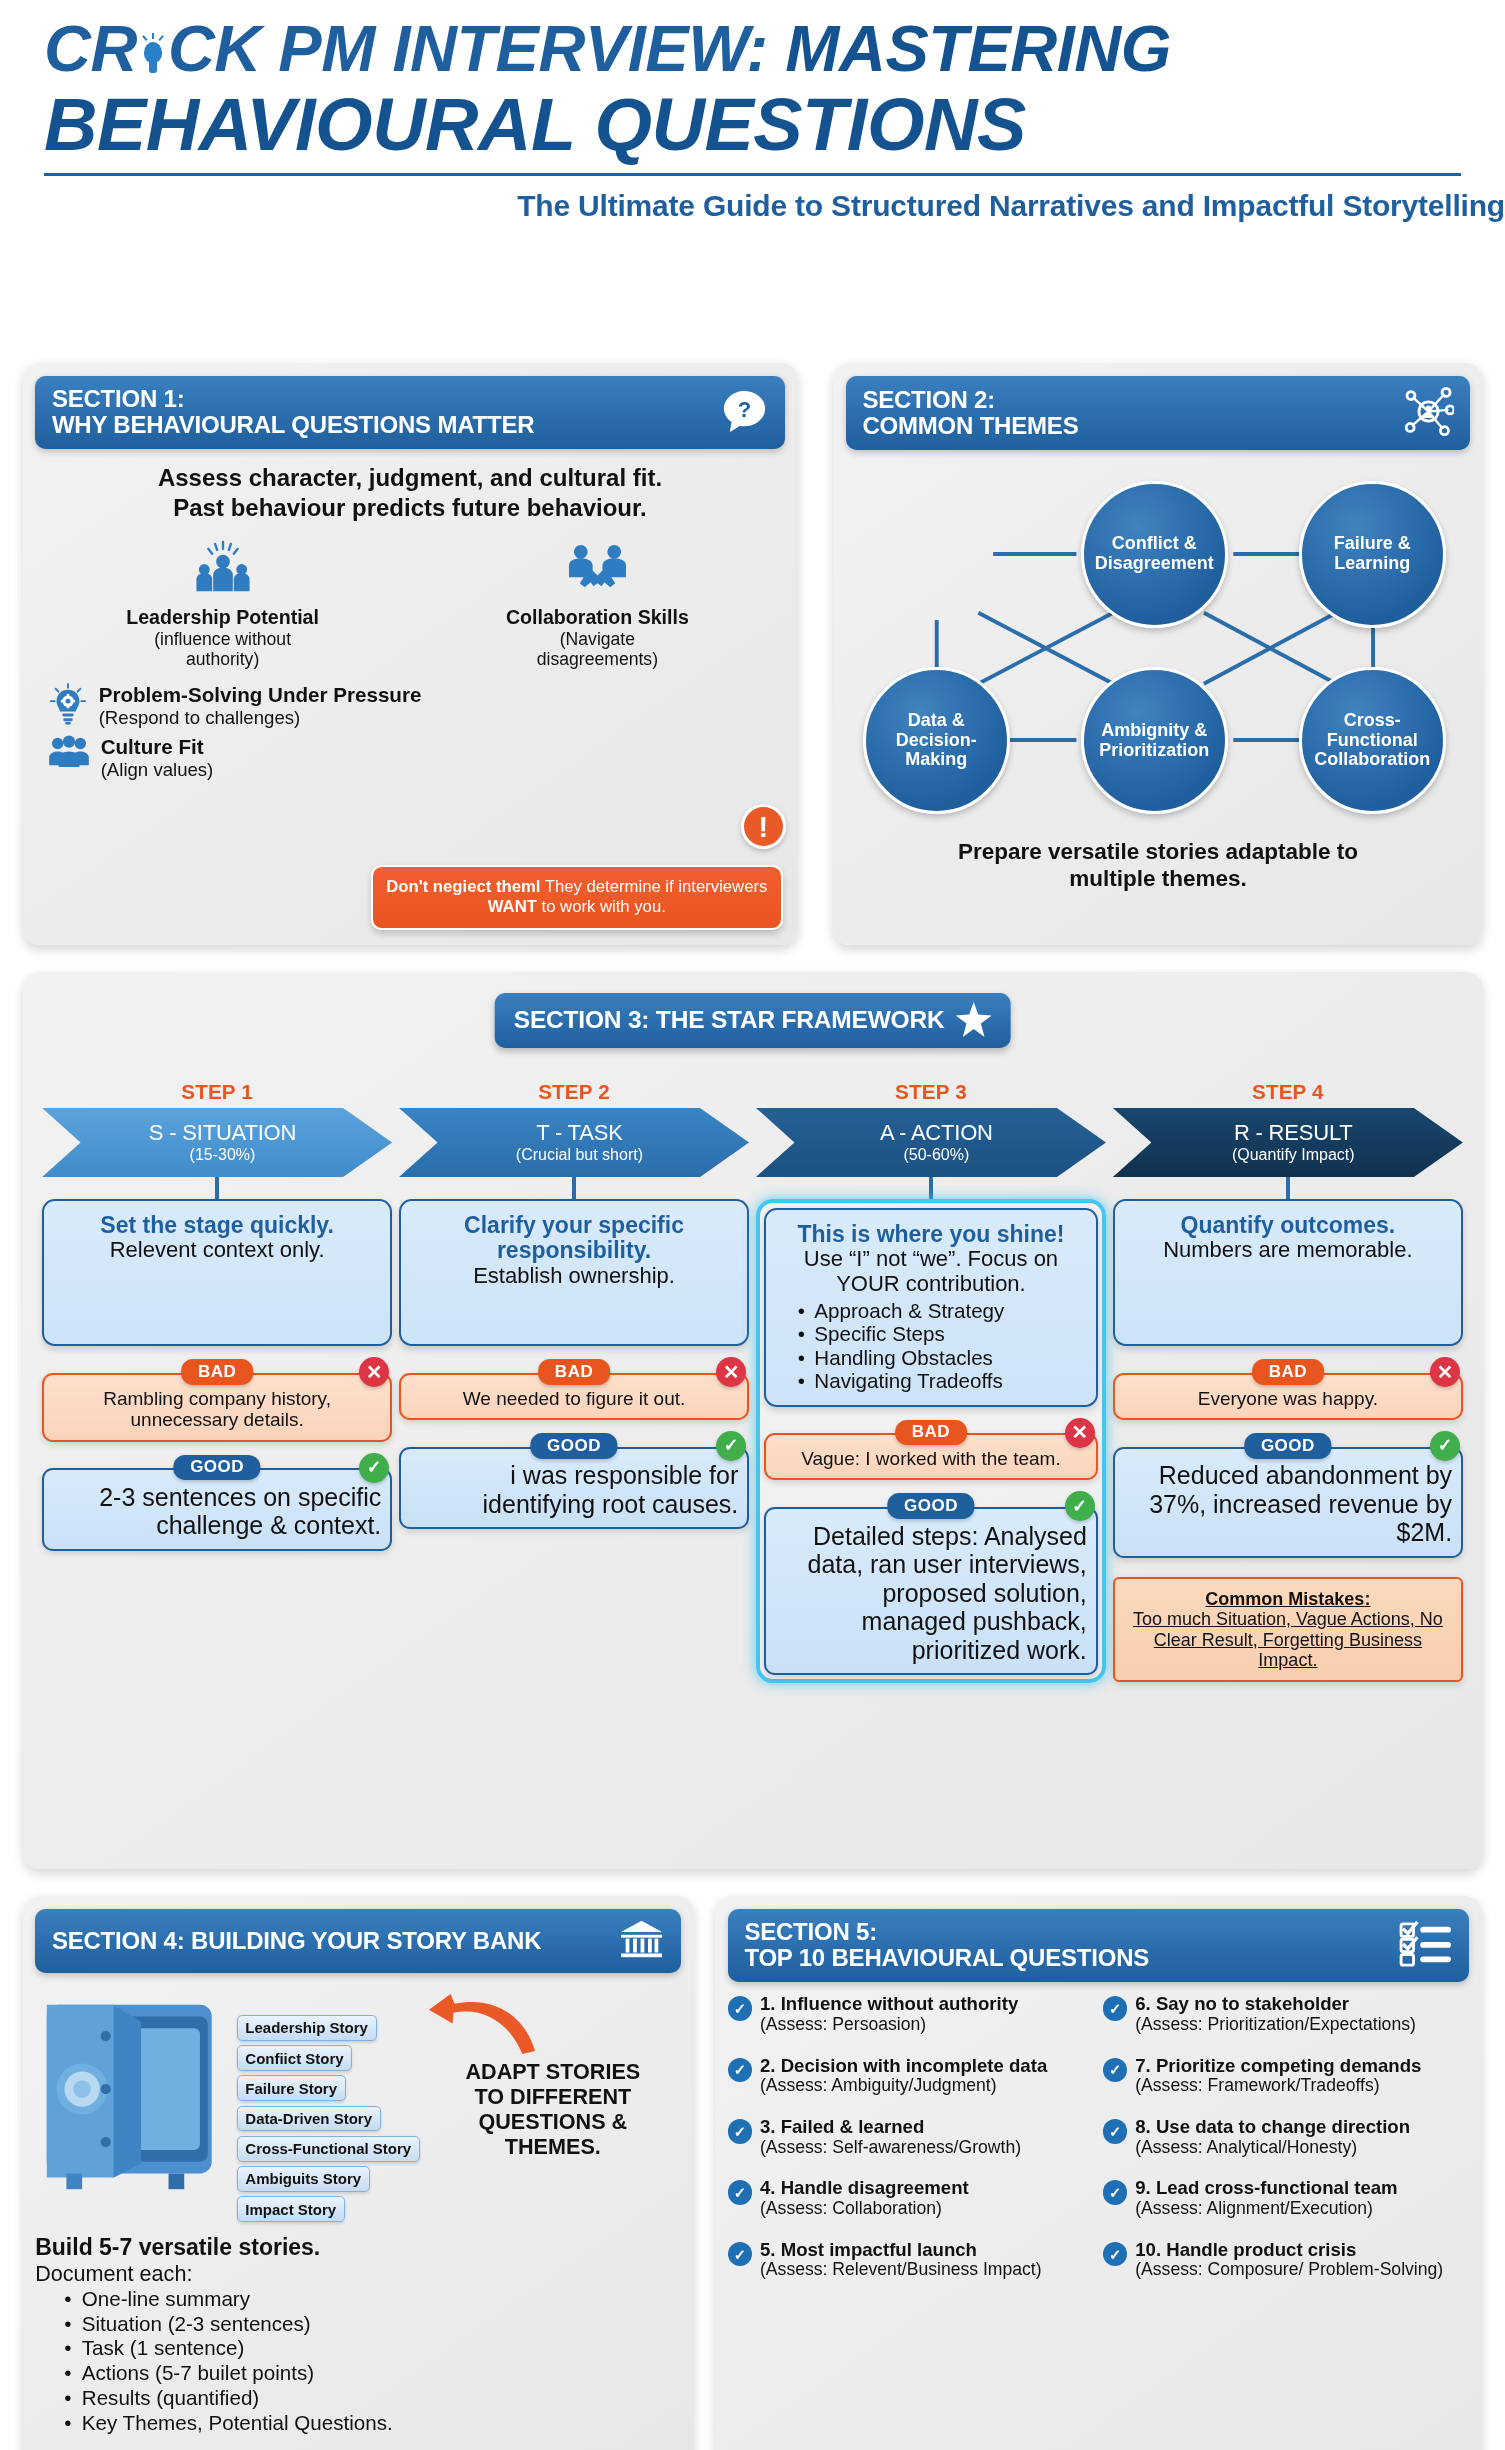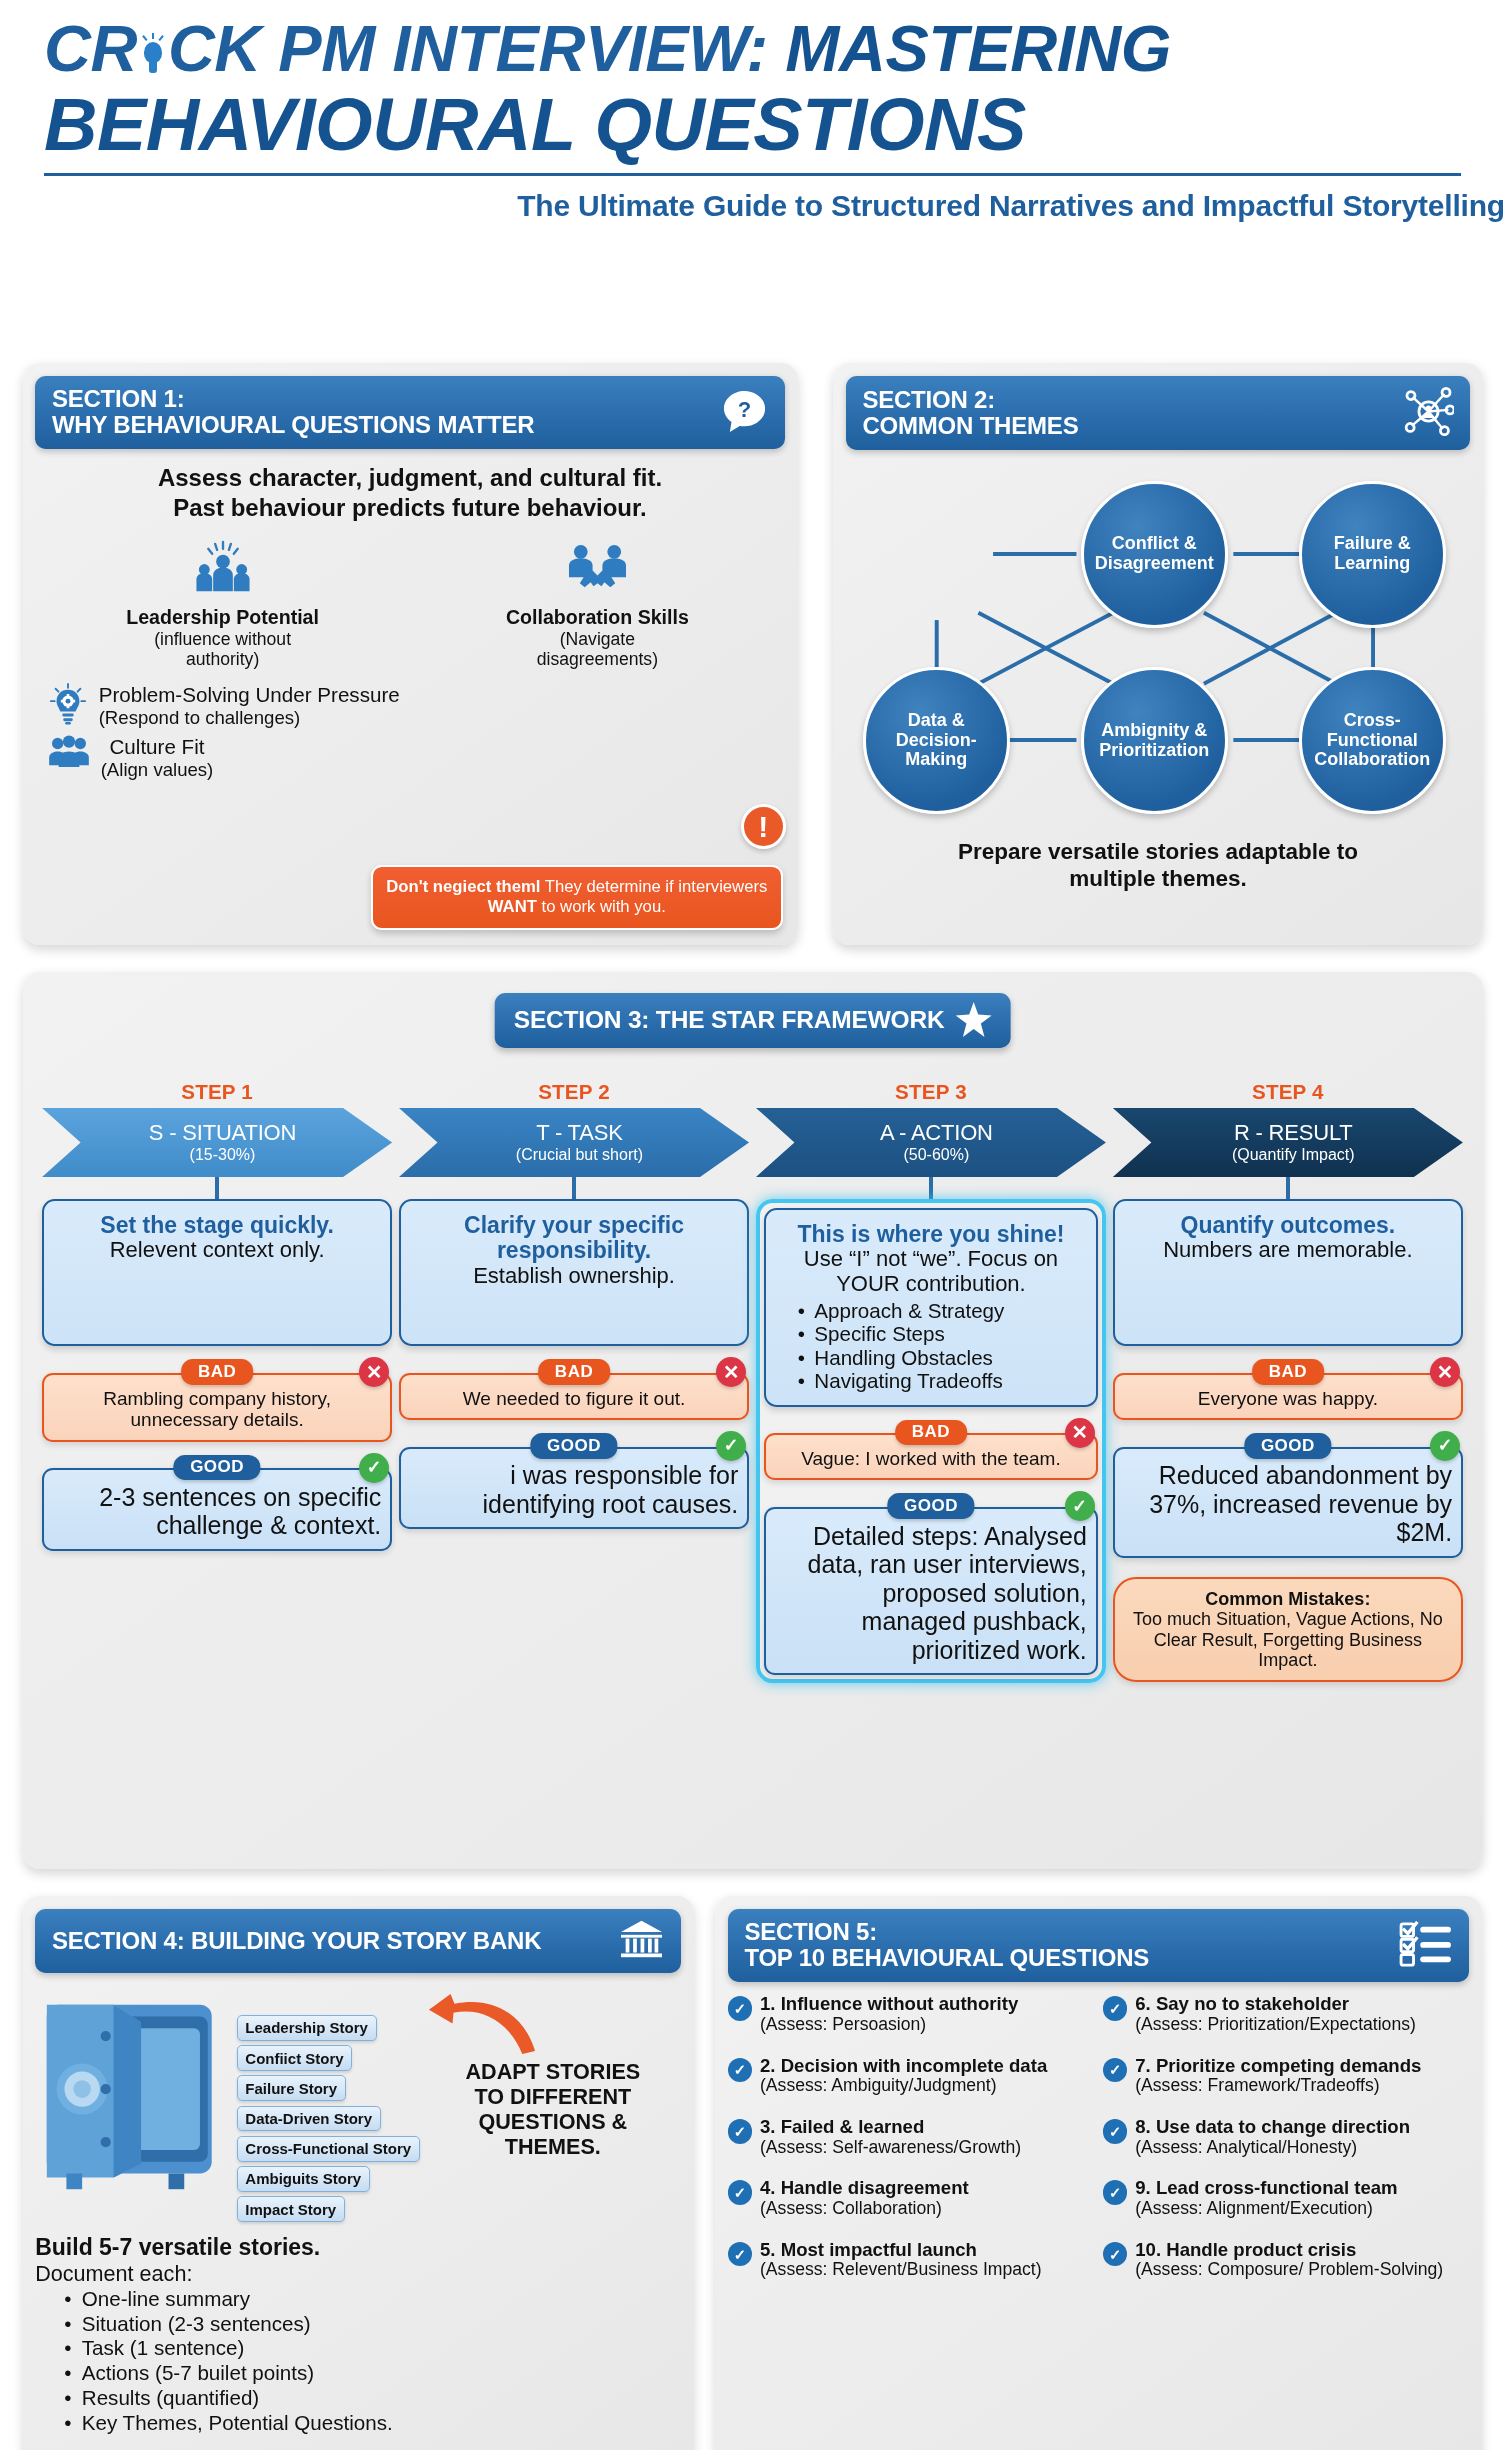--- a/index.html
+++ b/index.html
@@ -77,21 +77,21 @@
     text-align: center; font-weight: bold; font-size: 24px; line-height: 1.24;
     color: #111; margin-top: 14.7px;
   }
   #sec1-three { display: flex; margin-top: 16.7px; }
   #sec1-three .col { flex: 1; text-align: center; padding: 0 3.9px; }
   #sec1-three .col .name { font-weight: bold; font-size: 19.6px; color: #111; margin-top: 5.9px; }
   #sec1-three .col .sub { font-size: 17.6px; color: #111; line-height: 1.14; }
   .ico-blue { fill: #2f7cc0; }
   #sec1-rows { margin-top: 13.7px; }
   .s1row { display: flex; align-items: flex-start; gap: 10.8px; margin-left: 12.7px; margin-bottom: 5.9px; }
-  .s1row .t .name { font-weight: normal; font-size: 20.6px; color: #111; text-align: center; }
+  .s1row .t .name { font-weight: bold; font-size: 20.6px; color: #111; }
   .s1row .t .sub { font-size: 18.6px; color: #111; }
   #sec1-alert {
     position: absolute; right: 14.7px; bottom: 14.7px; width: 412px;
     background: linear-gradient(180deg,#f15f32,#e8551f);
     border-radius: 10.8px; color: #fff; padding: 10.8px 12.7px;
     font-size: 16.7px; line-height: 1.2; text-align: center;
     box-shadow: 0 3.4px 6.9px rgba(0,0,0,0.18);
     border: 2.5px solid #fff;
   }
   #sec1-alert b { font-weight: bold; }
@@ -195,24 +195,25 @@
   }
   .goodbox {
     background: linear-gradient(180deg,#d9ebfb,#c9e0f6);
     border: 2.5px solid #1f5f9e; border-radius: 10.8px;
     padding: 12.7px 8.8px 8.8px 8.8px; text-align: right;
     font-size: 25px; color: #111; line-height: 1.14;
     box-shadow: 0 2.9px 5.9px rgba(0,0,0,0.13);
   }
   .mistakebox {
     background: linear-gradient(180deg,#fbd9bd,#f8ceae);
-    border: 2.5px solid #e8551f; border-radius: 23px;
+    border: 2.5px solid #e8551f; border-radius: 6px;
     padding: 9.8px 7.8px; text-align: center; margin-top: 19.6px;
     font-size: 18px; color: #111; line-height: 1.13;
     box-shadow: 0 2.9px 5.9px rgba(0,0,0,0.13);
+    text-decoration: underline;
   }
   .mistakebox b { font-weight: bold; }
 
   
   #sec4 { left: 22.5px; top: 1896px; width: 671px; height: 603px; padding: 12.7px; }
   #safe-row { display: flex; margin-top: 11.8px; }
   #folders { position: relative; margin-left: -14.7px; margin-top: 30px; }
   .folder {
     background: linear-gradient(180deg,#e9f3fc,#c5dcf2);
     border: 1.5px solid #7fb1dc; border-radius: 4.9px;

